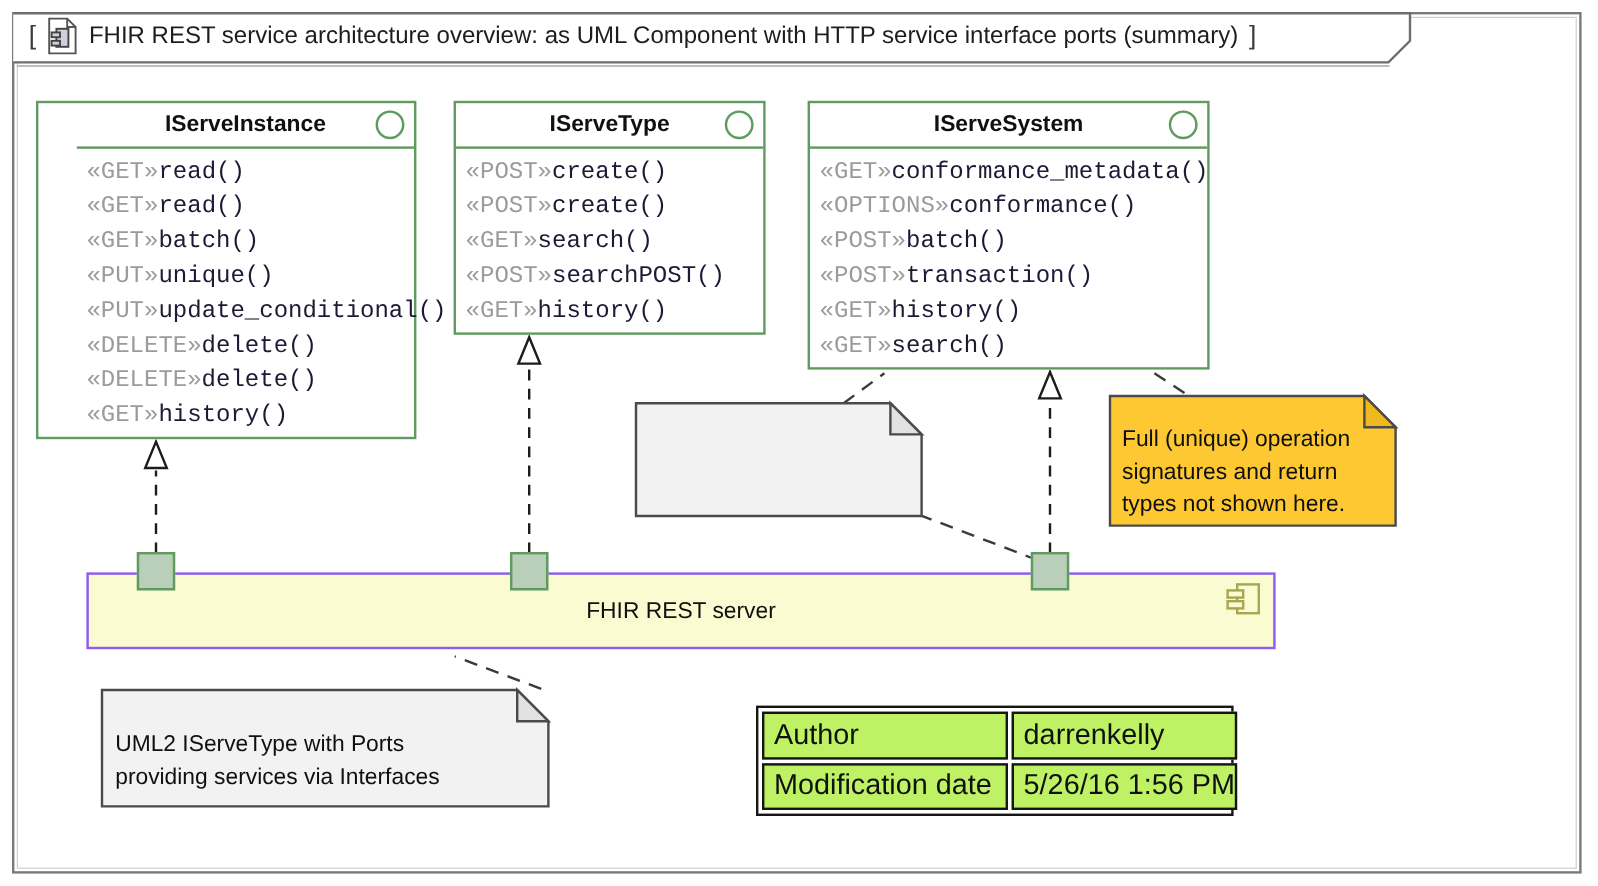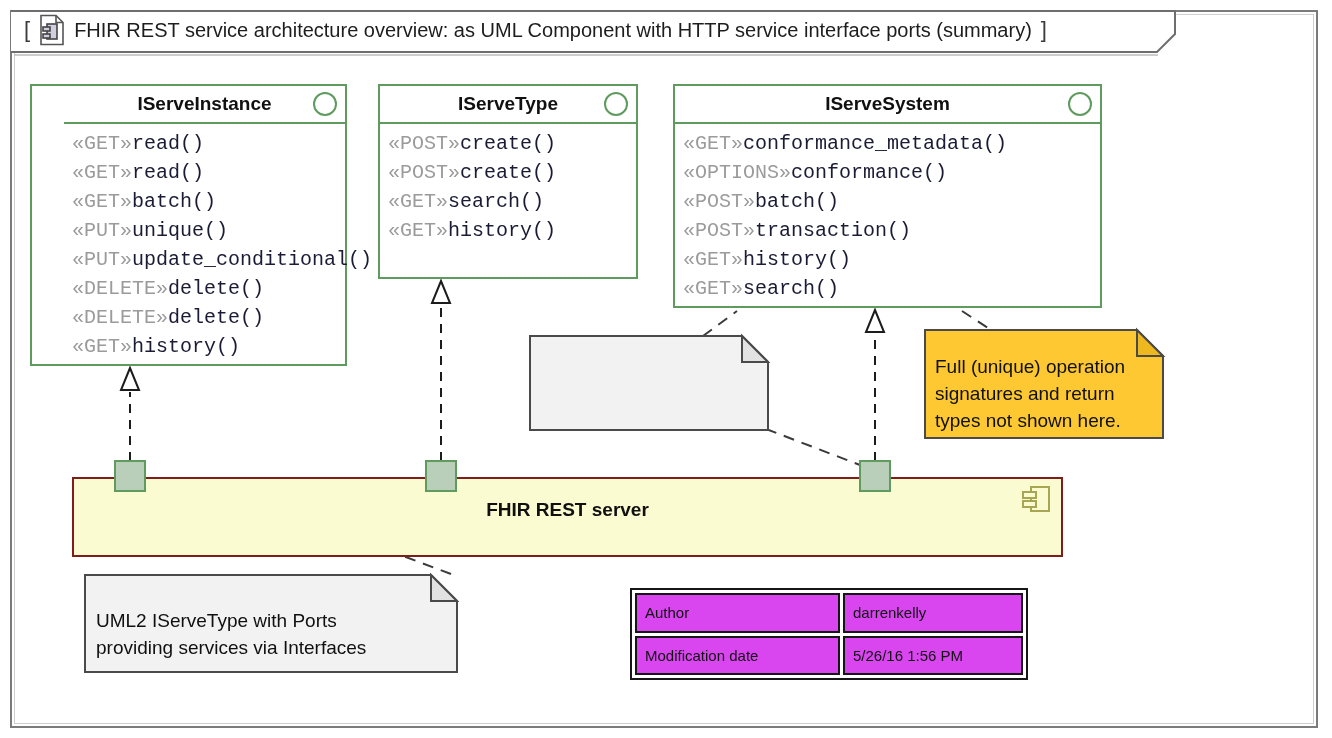--- a/index.html
+++ b/index.html
@@ -16,36 +16,36 @@
   .iface{position:absolute;background:#fff;border:2px solid #5f9a5f;box-sizing:border-box;}
   .iface-header{position:relative;height:36px;border-bottom:2px solid #5f9a5f;text-align:center;
                 font-weight:bold;font-size:19px;line-height:35px;color:#101010;}
   .lollipop{position:absolute;right:8px;top:6px;width:24px;height:24px;border:2px solid #5f9a5f;
             border-radius:50%;box-sizing:border-box;background:#fff;}
   .iface-body{padding:5px 8px;font-size:20px;line-height:29px;white-space:nowrap;font-family:Liberation Mono, monospace;}
   .st{color:#9b9b9b;}
   .mn{color:#1b1b35;}
 
   
-  .component{position:absolute;left:72px;top:477px;width:991px;height:80px;background:#fbfbd2;
-             border:2px solid #7f1d1d;box-sizing:border-box;text-align:center;font-weight:bold;
+  .component{position:absolute;left:72px;top:477px;width:991px;height:64px;background:#fbfbd2;
+             border:2px solid #8b5cf6;box-sizing:border-box;text-align:center;font-weight:normal;
              font-size:19px;color:#101010;line-height:62px;}
   .comp-icon{position:absolute;right:7px;top:5px;}
   .port{position:absolute;width:32px;height:32px;background:#b9cfb9;border:2px solid #5f9a5f;
         box-sizing:border-box;}
 
   
   .note-text{position:absolute;font-size:19px;line-height:27px;color:#101010;white-space:nowrap;}
 
   
   .info-table{position:absolute;left:630px;top:588px;width:398px;height:92px;border:2px solid #161616;
               box-sizing:border-box;padding:3px;display:grid;grid-template-columns:205px 1fr;
               grid-auto-rows:1fr;gap:3px;background:#fff;}
-  .info-cell{border:2px solid #161616;font-size:15px;color:#101010;display:flex;align-items:center;
-             padding-left:8px;box-sizing:border-box;background:#d946ef;white-space:nowrap;}
+  .info-cell{border:2px solid #161616;font-size:24px;color:#101010;display:flex;align-items:center;
+             padding-left:8px;box-sizing:border-box;background:#bef264;white-space:nowrap;}
 </style>
 </head>
 <body>
 
 <div class="canvas">
 
   <svg class="layer" viewBox="0 0 1332 738">
 
     <rect x="11" y="11" width="1306" height="716" fill="none" stroke="#7b7b7b" stroke-width="2"></rect>
     <rect x="14.5" y="14.5" width="1299" height="709" fill="none" stroke="#cfcfcf" stroke-width="1"></rect>
@@ -111,25 +111,26 @@
 
   <div class="iface" style="left:378px;top:84px;width:260px;height:195px;">
     <div class="iface-header">
       <span>IServeType</span>
       <span class="lollipop"></span>
     </div>
     <div class="iface-body">
       <div><span class="st">«POST»</span><span class="mn">create()</span></div>
       <div><span class="st">«POST»</span><span class="mn">create()</span></div>
       <div><span class="st">«GET»</span><span class="mn">search()</span></div>
+      <div><span class="st">«POST»</span><span class="mn">searchPOST()</span></div>
       <div><span class="st">«GET»</span><span class="mn">history()</span></div>
     </div>
   </div>
 
-  <div class="iface" style="left:673px;top:84px;width:429px;height:224px;">
+  <div class="iface" style="left:673px;top:84px;width:335px;height:224px;">
     <div class="iface-header">
       <span>IServeSystem</span>
       <span class="lollipop"></span>
     </div>
     <div class="iface-body">
       <div><span class="st">«GET»</span><span class="mn">conformance_metadata()</span></div>
       <div><span class="st">«OPTIONS»</span><span class="mn">conformance()</span></div>
       <div><span class="st">«POST»</span><span class="mn">batch()</span></div>
       <div><span class="st">«POST»</span><span class="mn">transaction()</span></div>
       <div><span class="st">«GET»</span><span class="mn">history()</span></div>

